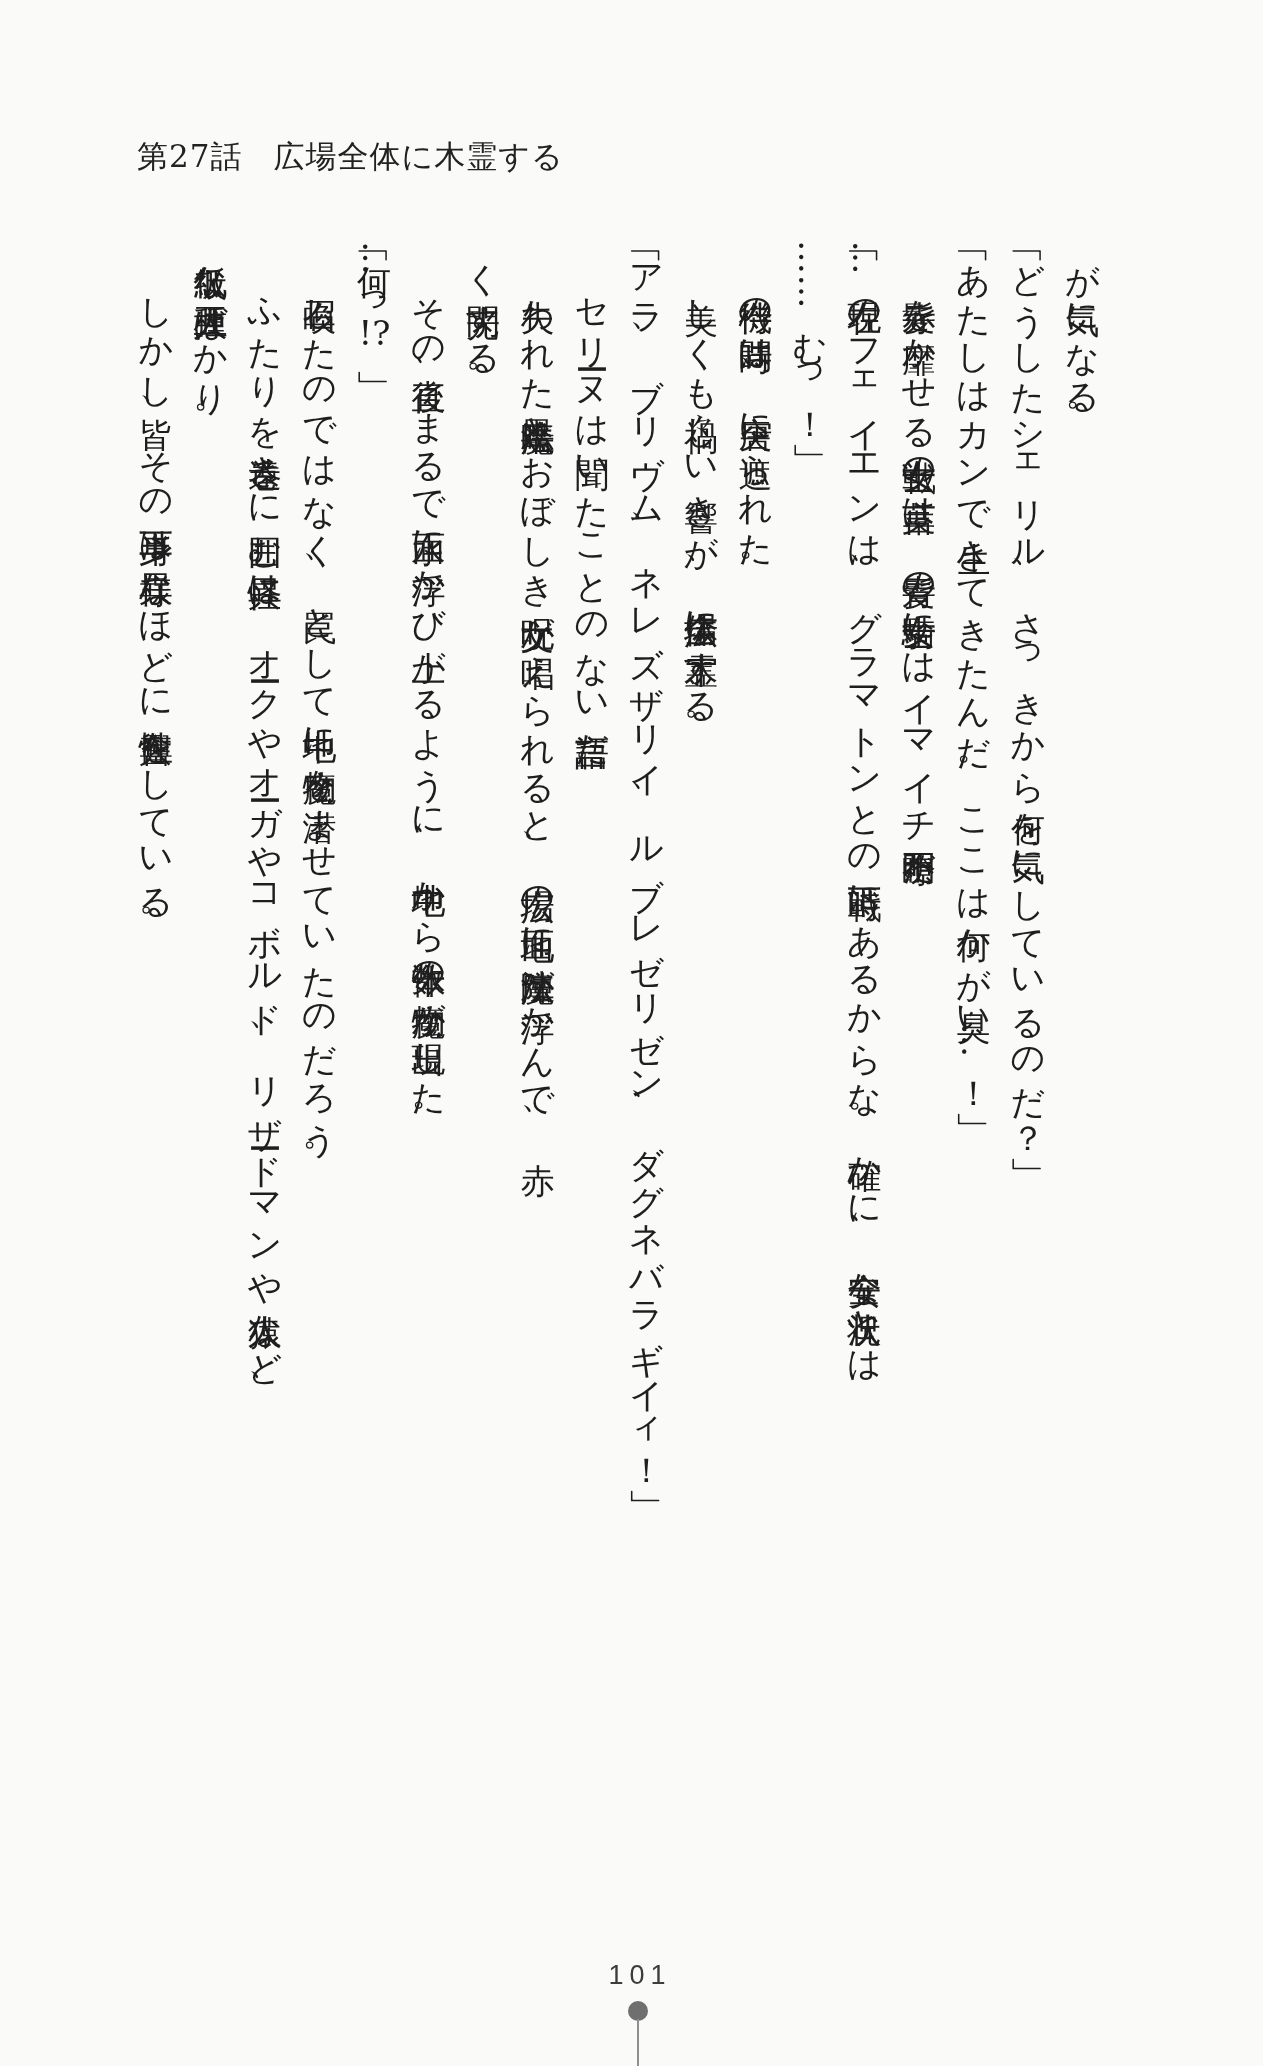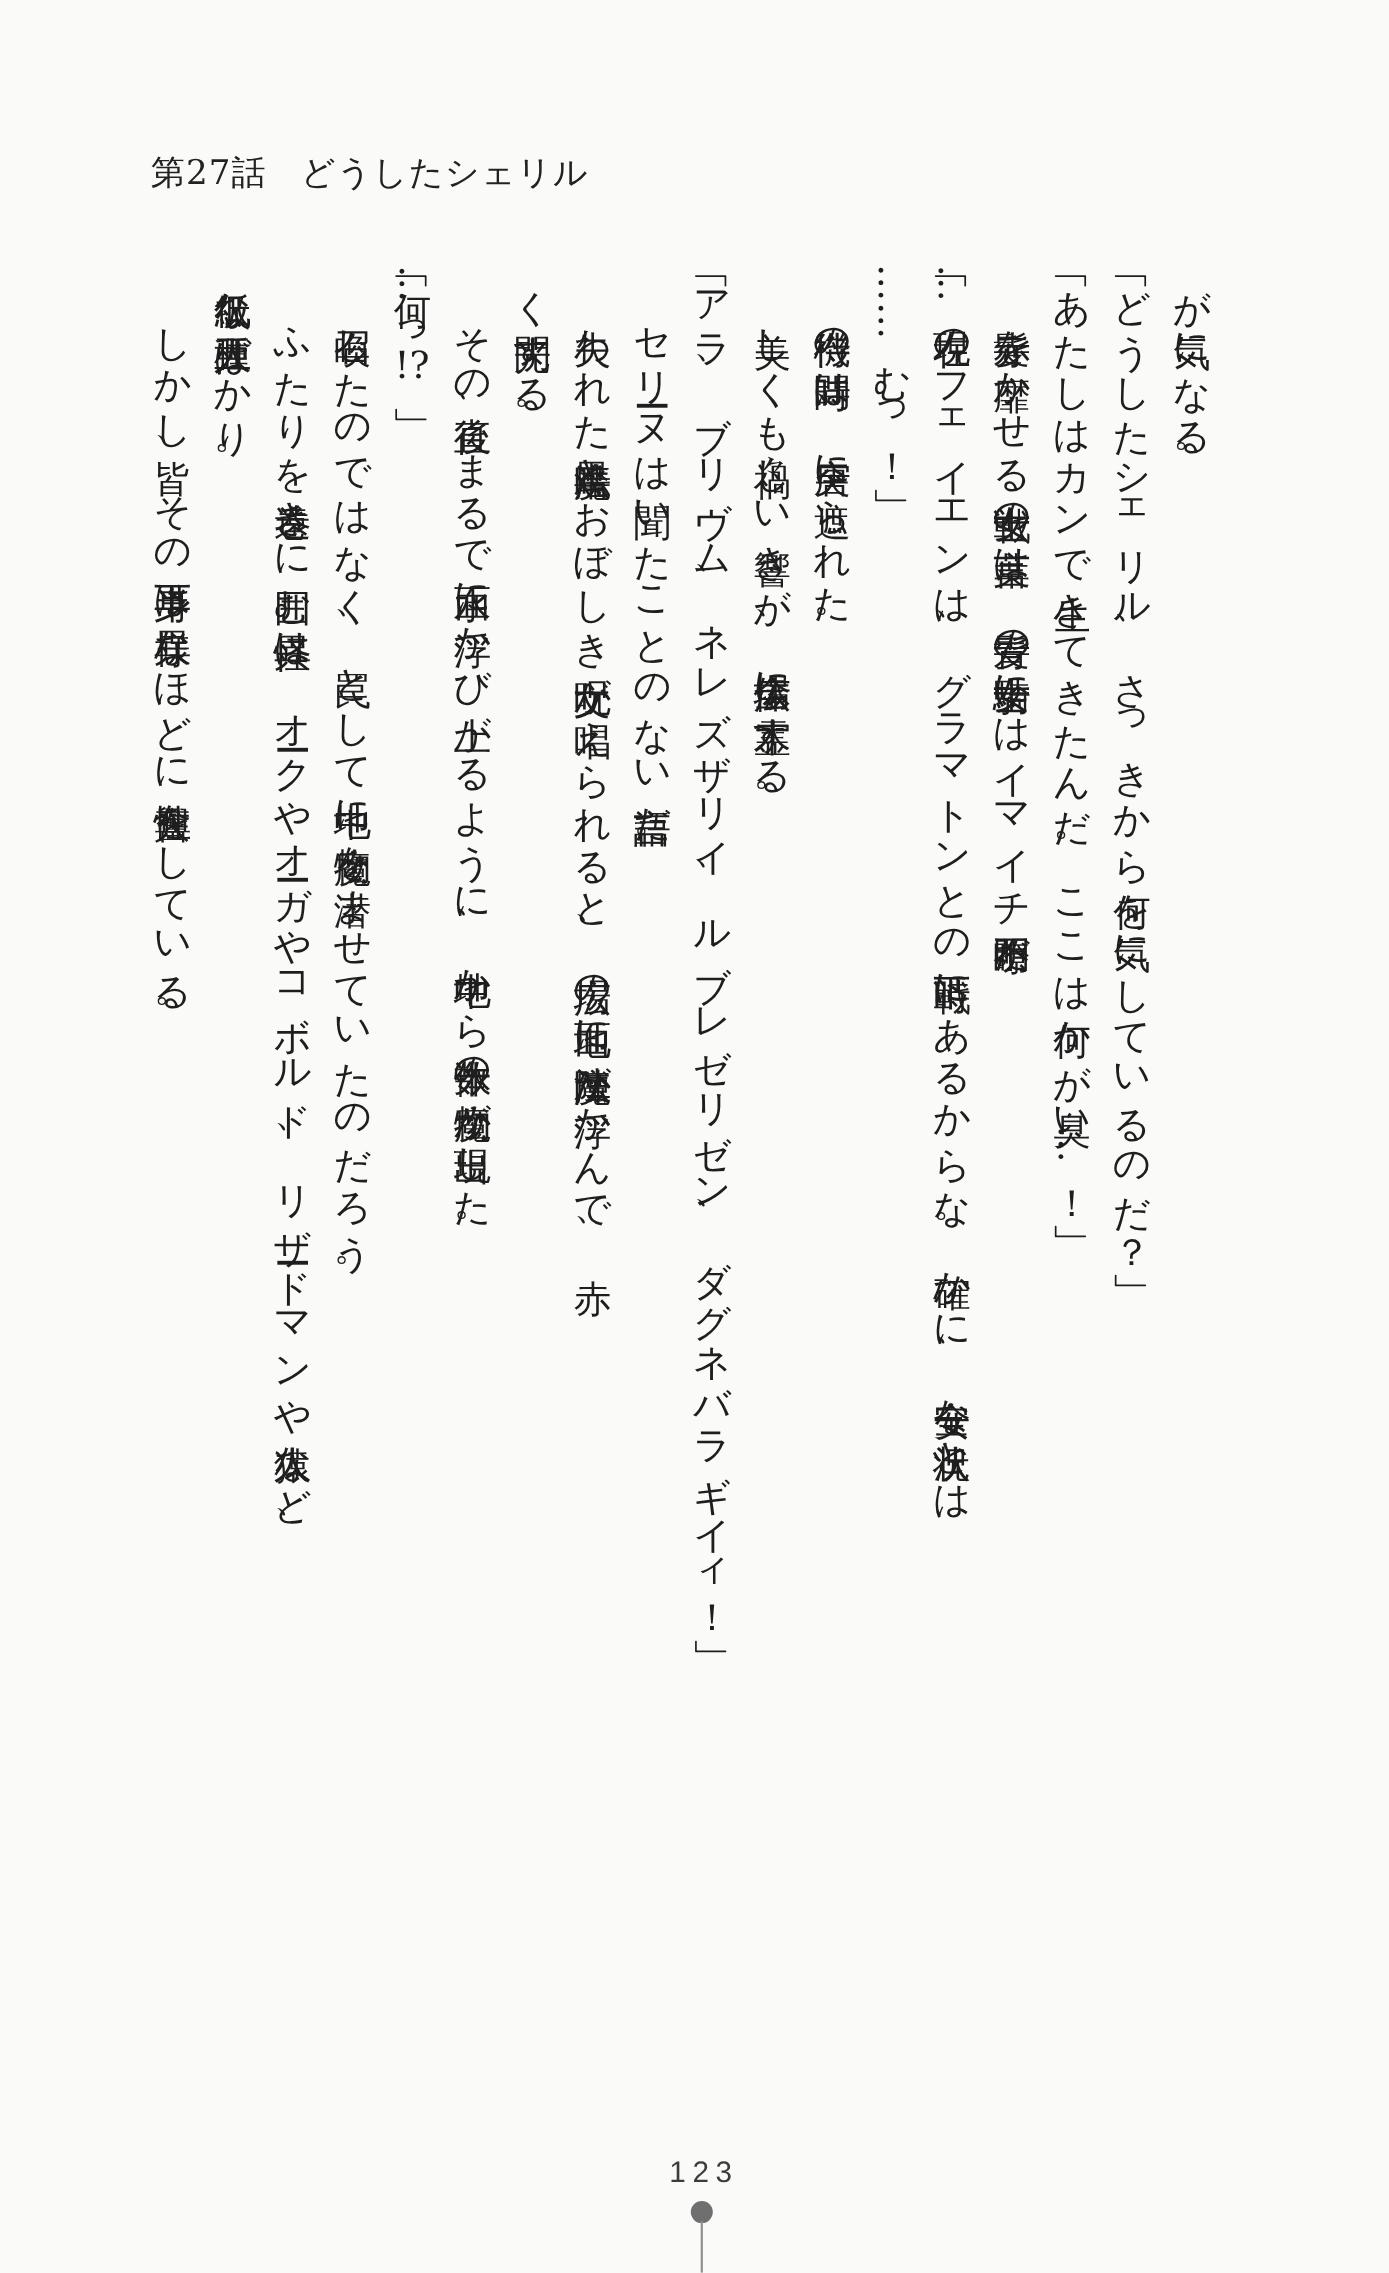--- a/index.html
+++ b/index.html
@@ -83,21 +83,21 @@
     top: 2019px;
     width: 2px;
     height: 47px;
     background: #8f8f8f;
   }
 </style>
 </head>
 <body>
 
 <div class="chapter-header">
-  <span>第27話</span><span class="sep"></span><span>どうしたシェリル</span>
+  <span>第27話</span><span class="sep"></span><span>広場全体に木霊する</span>
 </div>
 
 <div class="body-text-block">
     <div class="text-line"><span class="">が気になる。</span></div>
     <div class="text-line"><span class="">「どうしたシェリル、さっきから何を気にしているのだ？」</span></div>
     <div class="text-line"><span class="">「あたしはカンで生きてきたんだ。ここは何かが臭い…！」</span></div>
     <div class="text-line indent"><span class="">赤髪を靡かせる女戦士の言葉は、青髪の女騎士にはイマイチ不明瞭だ。</span></div>
     <div class="text-line"><span class="">「…現在のフェイエンは、グラマトンとの戦時下にあるからな。確かに、安全な状況とは</span></div>
     <div class="text-line"><span class="">……むっ！」</span></div>
     <div class="text-line indent"><span class="">待機の時間は、唐突に遮られた。</span></div>
@@ -107,15 +107,15 @@
     <div class="text-line indent"><span class="">失われた暗黒魔法とおぼしき呪文が唱えられると、広場の地面に魔法陣が浮かんで、赤</span></div>
     <div class="text-line"><span class="">く閃光する。</span></div>
     <div class="text-line indent"><span class="">その直後、まるで水面に浮かび上がるように、地中から数十体の魔物が出現した。</span></div>
     <div class="text-line"><span class="">「何…っ</span><span class="tcy">!?</span><span class="">」</span></div>
     <div class="text-line indent"><span class="">召喚したのではなく、罠として地中に魔物を潜ませていたのだろう。</span></div>
     <div class="text-line indent"><span class="">ふたりを遠巻きに囲む怪異は、オークやオーガやコボルド、リザードマンや猿人など、</span></div>
     <div class="text-line"><span class="">低級な亜人種ばかり。</span></div>
     <div class="text-line indent"><span class="">しかし皆、その下半身は異様なほどに性興奮をしている。</span></div>
   </div>
 
-<div class="page-number">123</div>
+<div class="page-number">101</div>
 <div class="divider-dot"></div>
 <div class="divider-line"></div>
 
 </body></html>

